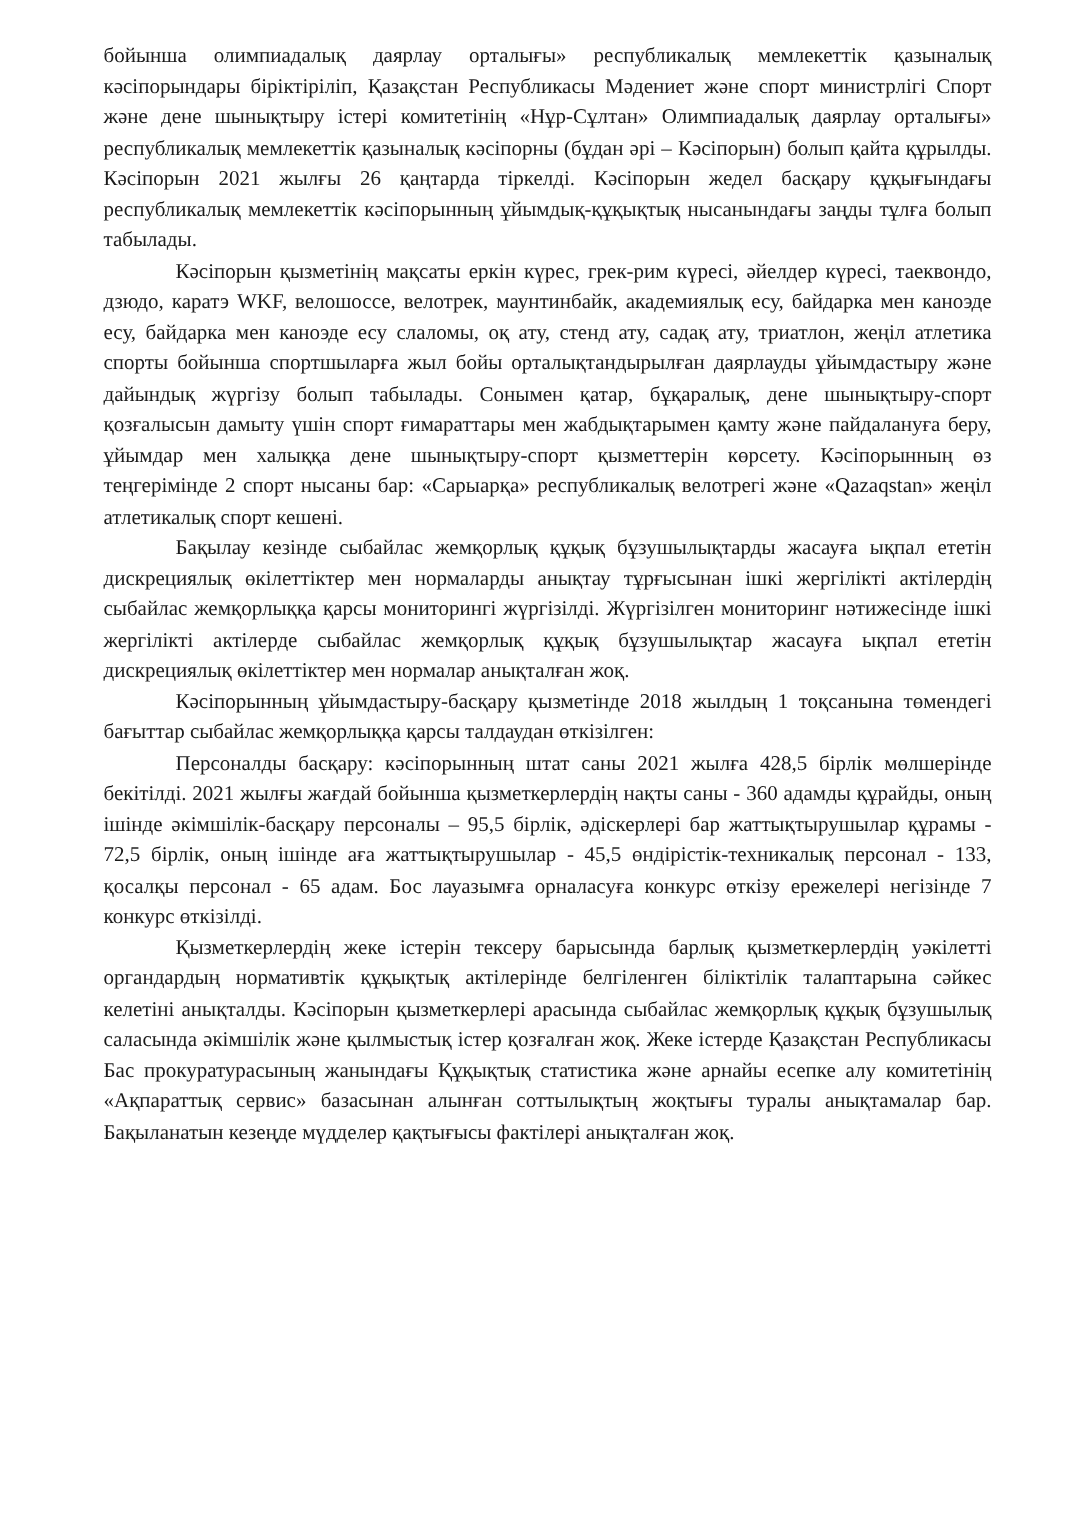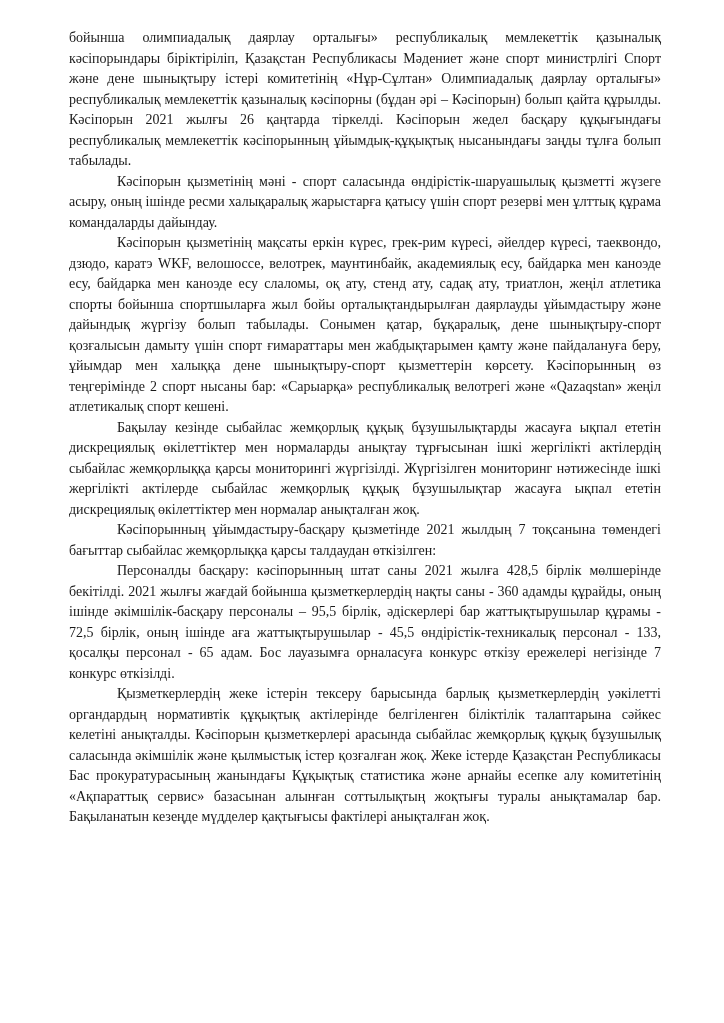--- a/index.html
+++ b/index.html
@@ -31,19 +31,18 @@
   }
   .para.cont {
     text-indent: 0;
   }
 </style>
 </head>
 <body>
 
 <div class="page">
   <p class="para cont">бойынша олимпиадалық даярлау орталығы» республикалық мемлекеттік қазыналық кәсіпорындары біріктіріліп, Қазақстан Республикасы Мәдениет және спорт министрлігі Спорт және дене шынықтыру істері комитетінің «Нұр-Сұлтан» Олимпиадалық даярлау орталығы» республикалық мемлекеттік қазыналық кәсіпорны (бұдан әрі – Кәсіпорын) болып қайта құрылды. Кәсіпорын 2021 жылғы 26 қаңтарда тіркелді. Кәсіпорын жедел басқару құқығындағы республикалық мемлекеттік кәсіпорынның ұйымдық-құқықтық нысанындағы заңды тұлға болып табылады.</p>
-  <p class="para">Кәсіпорын қызметінің мәні - спорт саласында өндірістік-шаруашылық қызметті жүзеге асыру, оның ішінде ресми халықаралық жарыстарға қатысу үшін спорт резерві мен ұлттық құрама командаларды дайындау.</p>
   <p class="para">Кәсіпорын қызметінің мақсаты еркін күрес, грек-рим күресі, әйелдер күресі, таеквондо, дзюдо, каратэ WKF, велошоссе, велотрек, маунтинбайк, академиялық есу, байдарка мен каноэде есу, байдарка мен каноэде есу слаломы, оқ ату, стенд ату, садақ ату, триатлон, жеңіл атлетика спорты бойынша спортшыларға жыл бойы орталықтандырылған даярлауды ұйымдастыру және дайындық жүргізу болып табылады. Сонымен қатар, бұқаралық, дене шынықтыру-спорт қозғалысын дамыту үшін спорт ғимараттары мен жабдықтарымен қамту және пайдалануға беру, ұйымдар мен халыққа дене шынықтыру-спорт қызметтерін көрсету. Кәсіпорынның өз теңгерімінде 2 спорт нысаны бар: «Сарыарқа» республикалық велотрегі және «Qazaqstan» жеңіл атлетикалық спорт кешені.</p>
   <p class="para">Бақылау кезінде сыбайлас жемқорлық құқық бұзушылықтарды жасауға ықпал ететін дискрециялық өкілеттіктер мен нормаларды анықтау тұрғысынан ішкі жергілікті актілердің сыбайлас жемқорлыққа қарсы мониторингі жүргізілді. Жүргізілген мониторинг нәтижесінде ішкі жергілікті актілерде сыбайлас жемқорлық құқық бұзушылықтар жасауға ықпал ететін дискрециялық өкілеттіктер мен нормалар анықталған жоқ.</p>
-  <p class="para">Кәсіпорынның ұйымдастыру-басқару қызметінде 2021 жылдың 7 тоқсанына төмендегі бағыттар сыбайлас жемқорлыққа қарсы талдаудан өткізілген:</p>
+  <p class="para">Кәсіпорынның ұйымдастыру-басқару қызметінде 2018 жылдың 1 тоқсанына төмендегі бағыттар сыбайлас жемқорлыққа қарсы талдаудан өткізілген:</p>
   <p class="para">Персоналды басқару: кәсіпорынның штат саны 2021 жылға 428,5 бірлік мөлшерінде бекітілді. 2021 жылғы жағдай бойынша қызметкерлердің нақты саны - 360 адамды құрайды, оның ішінде әкімшілік-басқару персоналы – 95,5 бірлік, әдіскерлері бар жаттықтырушылар құрамы - 72,5 бірлік, оның ішінде аға жаттықтырушылар - 45,5 өндірістік-техникалық персонал - 133, қосалқы персонал - 65 адам. Бос лауазымға орналасуға конкурс өткізу ережелері негізінде 7 конкурс өткізілді.</p>
   <p class="para">Қызметкерлердің жеке істерін тексеру барысында барлық қызметкерлердің уәкілетті органдардың нормативтік құқықтық актілерінде белгіленген біліктілік талаптарына сәйкес келетіні анықталды. Кәсіпорын қызметкерлері арасында сыбайлас жемқорлық құқық бұзушылық саласында әкімшілік және қылмыстық істер қозғалған жоқ. Жеке істерде Қазақстан Республикасы Бас прокуратурасының жанындағы Құқықтық статистика және арнайы есепке алу комитетінің «Ақпараттық сервис» базасынан алынған соттылықтың жоқтығы туралы анықтамалар бар. Бақыланатын кезеңде мүдделер қақтығысы фактілері анықталған жоқ.</p>
 </div>
 
 </body></html>

